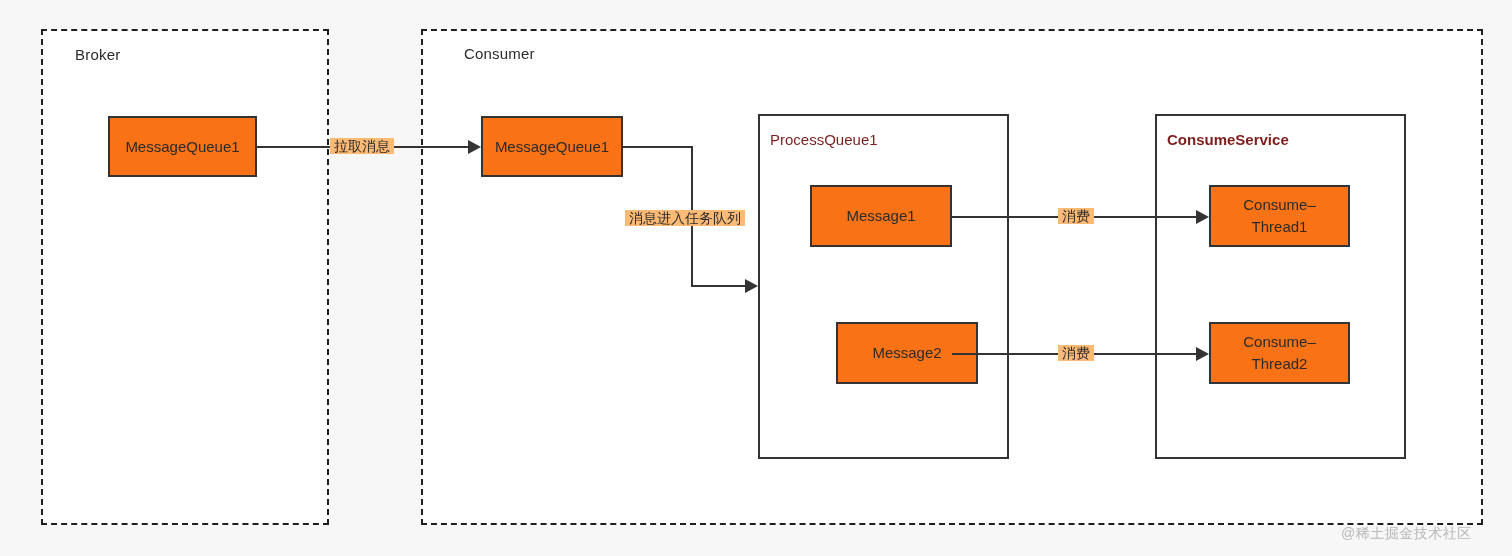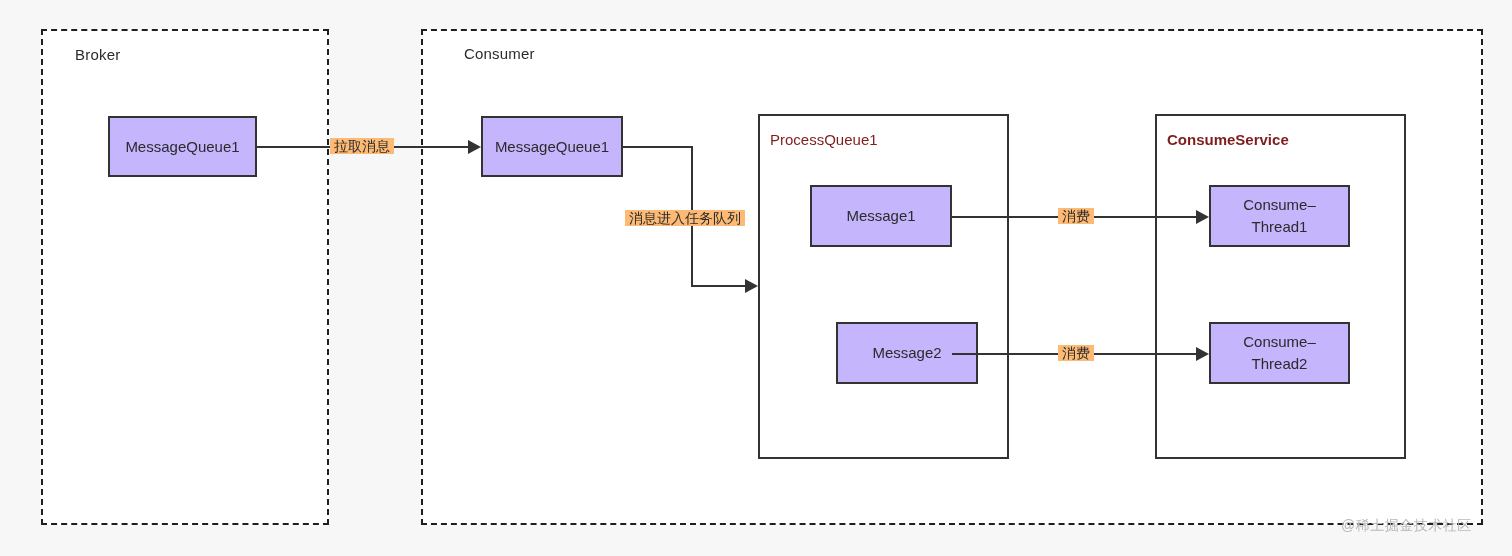--- a/index.html
+++ b/index.html
@@ -30,21 +30,21 @@
     position: absolute;
     font-size: 15px;
     color: #2b2b2b;
     white-space: nowrap;
     letter-spacing: .2px;
   }
 
   
   .box {
     position: absolute;
-    background: #c4b5fd;
+    background: #f97316;
     border: 2px solid #333333;
     box-sizing: border-box;
   }
   .box-centered {
     display: flex;
     align-items: center;
     justify-content: center;
     text-align: center;
     font-size: 15px;
     color: #2b2b2b;
@@ -92,20 +92,21 @@
     line-height: 16px;
   }
 
   
   .watermark {
     position: absolute;
     font-size: 14px;
     color: #b8b8b8;
     white-space: nowrap;
     letter-spacing: .5px;
+    margin-top: 8px;
   }
 </style>
 </head>
 <body>
 
 <div id="canvas">
 
   <div class="zone" style="left:41px; top:29px; width:288px; height:496px;"></div>
   <div class="zone-label" style="left:75px; top:46px;">Broker</div>
 

